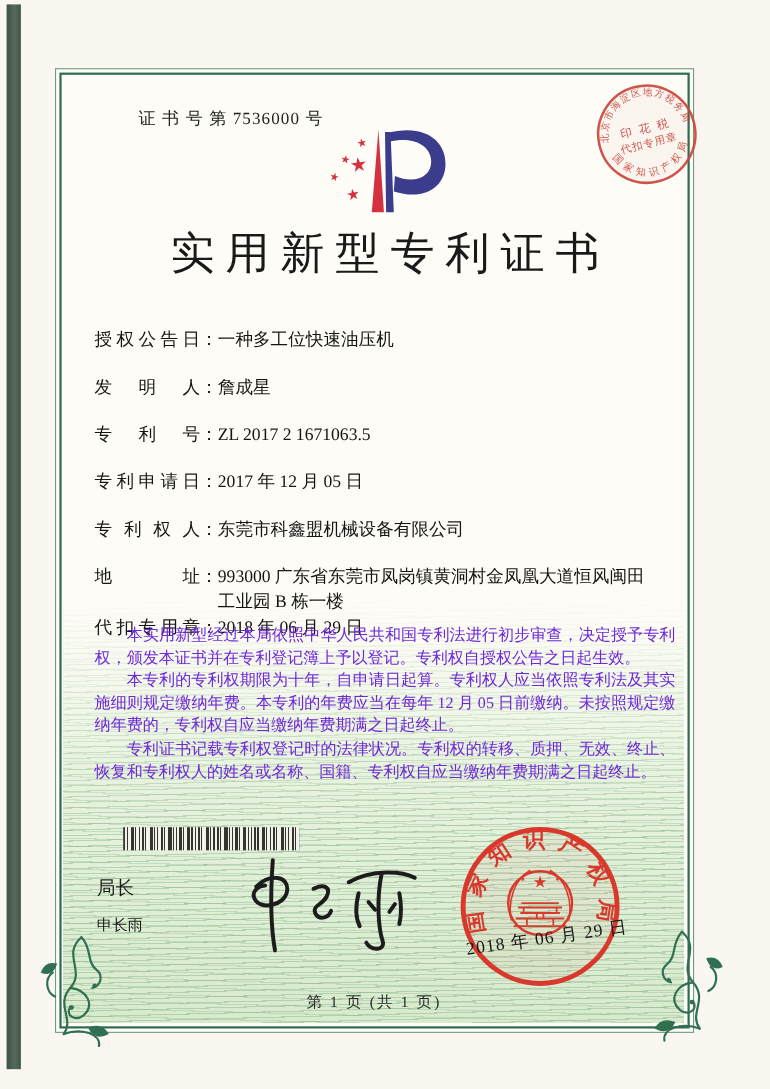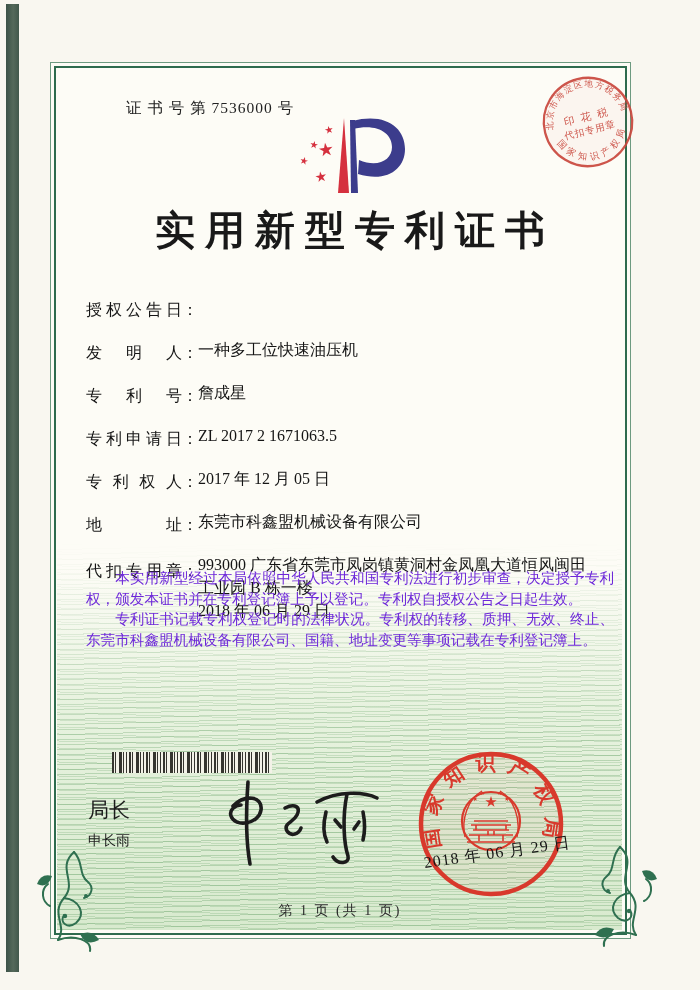--- a/index.html
+++ b/index.html
@@ -20,38 +20,38 @@
   .guilloche{left:57px;top:69px;width:565px;height:861px;overflow:hidden;}
   .guilloche .tint{position:absolute;inset:0;
     background:linear-gradient(180deg,rgba(226,240,219,0) 0%,rgba(226,240,219,0) 58%,rgba(224,239,215,.75) 74%,rgba(214,233,204,.95) 100%);}
   .guilloche .lines{position:absolute;inset:0;
     background:
       repeating-linear-gradient(178.5deg,rgba(118,172,118,.40) 0 1px,rgba(0,0,0,0) 1px 5px),
       repeating-linear-gradient(181.5deg,rgba(118,172,118,.28) 0 1px,rgba(0,0,0,0) 1px 7px);
     -webkit-mask-image:linear-gradient(180deg,transparent 0 55%,rgba(0,0,0,.55) 68%,#000 80%);
     mask-image:linear-gradient(180deg,transparent 0 55%,rgba(0,0,0,.55) 68%,#000 80%);}
   .cert-number{left:86px;top:98px;font-size:15.5px;letter-spacing:1px;color:#222;margin-left:40px;}
-  .title{left:0;top:203px;width:700px;text-align:center;font-size:40px;font-weight:700;
+  .title{left:0;top:203px;width:700px;text-align:center;font-size:40px;font-weight:400;
     letter-spacing:10px;text-indent:10px;color:#191919;}
   
   .frow{left:86px;width:560px;font-size:16px;line-height:23px;color:#151515;}
   .flabel{display:inline-block;width:96px;text-align:justify;text-align-last:justify;vertical-align:top;}
   .fcolon{display:inline-block;width:16px;vertical-align:top;}
-  .fvalue{display:inline-block;vertical-align:top;white-space:pre-line;max-width:430px;margin-top:40px;}
+  .fvalue{display:inline-block;vertical-align:top;white-space:pre-line;max-width:430px;}
   .fgroup2{position:absolute;left:307px;top:0;}
   
   .body-text{left:86px;top:568px;width:528px;font-size:14.6px;line-height:20.6px;
     text-align:justify;color:#6d28d9;}
   .body-text p{margin:0;text-indent:2em;}
   .barcode{left:112px;top:752px;width:160px;height:21px;
     background:repeating-linear-gradient(90deg,
       #35352f 0 2px,#f3f2e8 2px 3px,#35352f 3px 4px,#f3f2e8 4px 7px,
       #35352f 7px 10px,#f3f2e8 10px 11px,#35352f 11px 12px,#f3f2e8 12px 14px,
       #35352f 14px 15px,#f3f2e8 15px 17px);}
-  .director-title{left:88px;top:796px;font-size:21px;color:#1b1b1b;}
+  .director-title{left:88px;top:796px;font-size:17px;color:#1b1b1b;}
   .director-name{left:88px;top:832px;font-size:14px;color:#1b1b1b;}
   .signature{left:205px;top:770px;}
   .seal{left:416px;top:749px;}
   .seal-date{left:424px;top:853px;width:190px;font-size:16px;color:#161616;
     letter-spacing:1px;transform:rotate(-8deg);transform-origin:left center;}
   .footer{left:0;top:902px;width:680px;text-align:center;font-size:14px;letter-spacing:2px;color:#2a2a2a;}
   .stamp{left:540px;top:74px;transform:rotate(-14deg);opacity:.92;}
   .orn-l{left:34px;top:848px;}
   .orn-r{left:586px;top:840px;transform:scaleX(-1);}
 </style>
@@ -152,21 +152,22 @@
 <div class="abs frow" style="top:513px;">
   <span class="flabel">地址</span><span class="fcolon">：</span><span class="fvalue">993000 广东省东莞市凤岗镇黄洞村金凤凰大道恒风闽田
 工业园 B 栋一楼</span>
 </div>
 <div class="abs frow" style="top:559px;">
   <span class="flabel">代扣专用章</span><span class="fcolon">：</span><span class="fvalue">2018 年 06 月 29 日</span>
 </div>
 
 <div class="abs body-text">
   <p>本实用新型经过本局依照中华人民共和国专利法进行初步审查，决定授予专利权，颁发本证书并在专利登记簿上予以登记。专利权自授权公告之日起生效。</p>
-  <p>专利证书记载专利权登记时的法律状况。专利权的转移、质押、无效、终止、东莞市科鑫盟机械设备有限公司、国籍、地址变更等事项记载在专利登记簿上。</p>
+  <p>本专利的专利权期限为十年，自申请日起算。专利权人应当依照专利法及其实施细则规定缴纳年费。本专利的年费应当在每年 12 月 05 日前缴纳。未按照规定缴纳年费的，专利权自应当缴纳年费期满之日起终止。</p>
+  <p>专利证书记载专利权登记时的法律状况。专利权的转移、质押、无效、终止、恢复和专利权人的姓名或名称、国籍、专利权自应当缴纳年费期满之日起终止。</p>
 </div>
 
 <div class="abs barcode"></div>
 
 <div class="abs director-title">局长</div>
 <div class="abs director-name">申长雨</div>
 
 <svg class="abs signature" width="195" height="105" viewBox="0 0 195 105">
   <g stroke="#1c1c1c" fill="none" stroke-width="3.6" stroke-linecap="round">
     <path d="M28,36 C40,24 58,26 56,40 C54,54 30,58 26,46 C24,40 30,35 36,35"></path>

